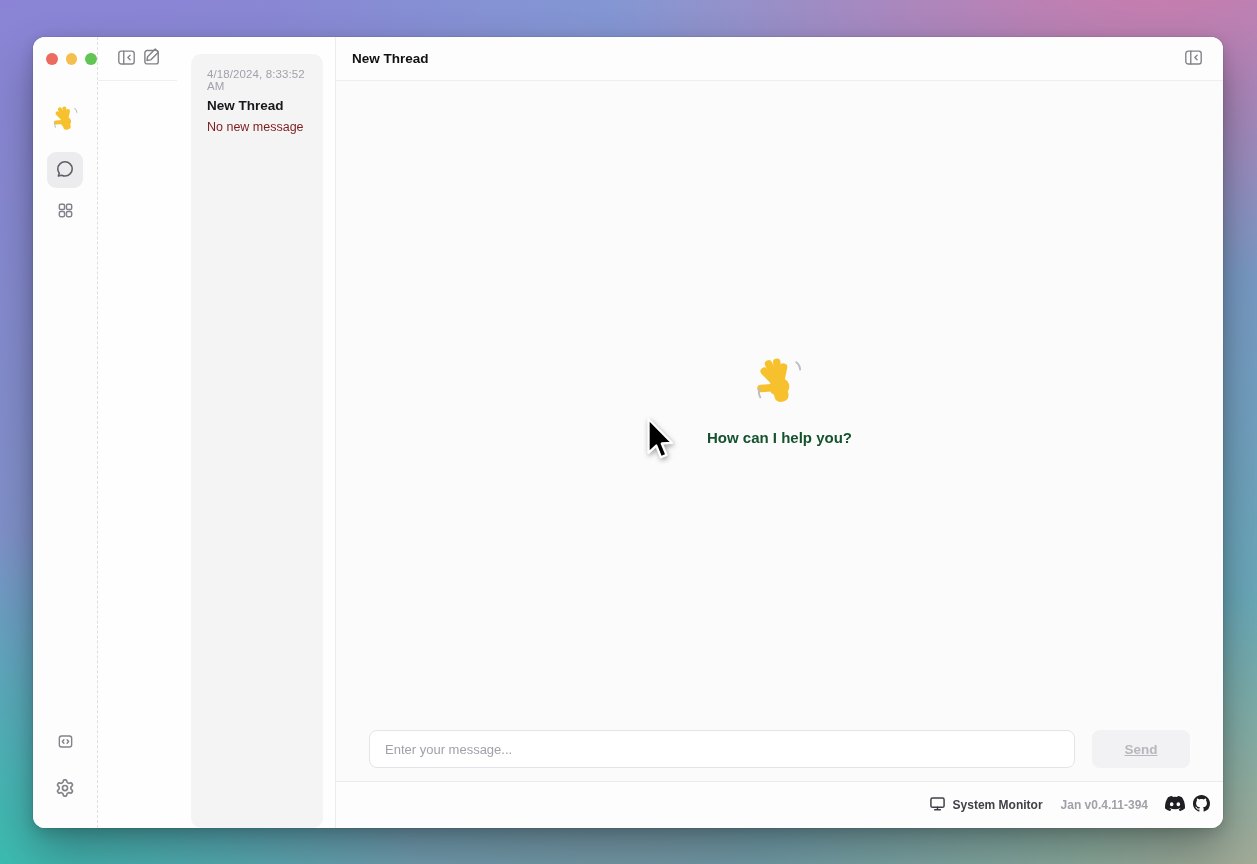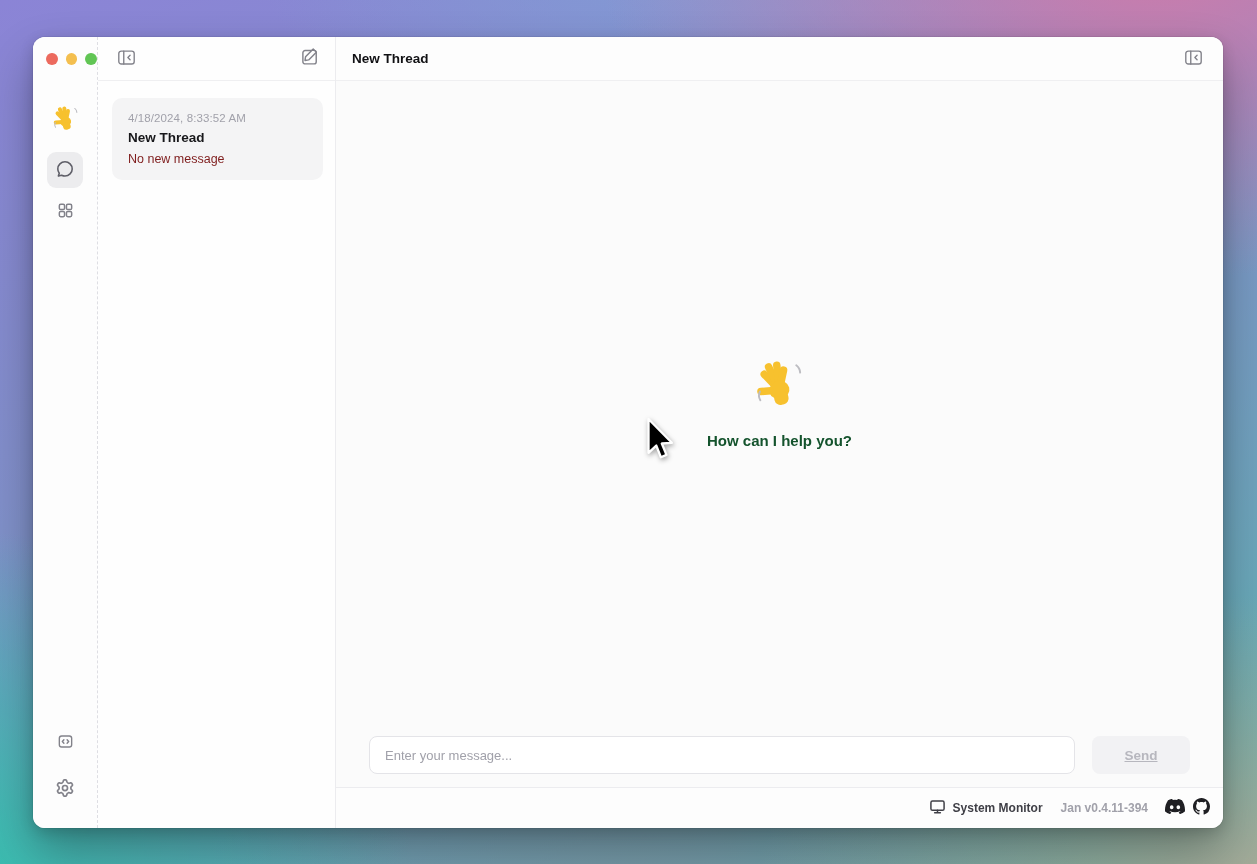--- a/index.html
+++ b/index.html
@@ -32,21 +32,21 @@
   .rail-btn { width:36px; height:36px; border:none; background:transparent; border-radius:9px;
               display:flex; align-items:center; justify-content:center; cursor:pointer; }
   .rail-btn.active { background:#ececee; }
   .rail-btn.chat { margin-top:15px; }
   .rail-btn.hub { margin-top:6px; }
   .rail-spacer { flex:1; }
   .rail-btn.api { margin-bottom:10px; }
   .rail-bottom-pad { height:21px; flex:none; }
 
   
-  .threads { width:238px; flex:none; display:flex; flex-direction:column;
+  .threads { width:238px; flex:none; display:flex; flex-direction:row;
              background:#fefefe; border-left:1px dashed #dedee3; }
   .threads-header { height:44px; flex:none; display:flex; align-items:center; justify-content:space-between;
                     padding:0 12px 0 16px; border-bottom:1px solid #efeff1; }
   .icon-btn { border:none; background:transparent; padding:3px; display:flex; align-items:center;
               justify-content:center; cursor:pointer; border-radius:6px; }
   .thread-card { margin:17px 12px 0 14px; background:#F4F4F5; border-radius:10px; padding:14px 16px;
                  cursor:pointer; }
   .thread-date { font-size:11.5px; color:#A1A1AA; letter-spacing:.1px; }
   .thread-title { font-size:13.5px; font-weight:700; color:#18181B; margin-top:6px; }
   .thread-preview { font-size:12.5px; color:#7f1d1d; margin-top:7px; }
@@ -62,21 +62,21 @@
 
   .composer { background:#fbfbfb; display:flex; align-items:center; padding:12px 33px 13px 33px; flex:none; }
   .msg-input { flex:1; height:38px; border:1px solid #e4e4e8; border-radius:8px; background:#fff;
                padding:4px 15px; font-size:13px; color:#18181B; outline:none;
                font-family:"Liberation Sans", sans-serif; }
   .msg-input::placeholder { color:#A1A1AA; }
   .send-btn { width:98px; height:38px; margin-left:17px; border:none; border-radius:8px; background:#f2f2f4;
               color:#b7b7be; font-size:13.5px; font-weight:700; cursor:default;
               font-family:"Liberation Sans", sans-serif;text-decoration:underline; }
 
-  .footer { height:41px; flex:none; border-top:1px solid #ececef; background:#fdfdfd;
+  .footer { height:47px; flex:none; border-top:1px solid #ececef; background:#fdfdfd;
             display:flex; align-items:center; justify-content:flex-end; padding:0 13px; }
   .sysmon { display:flex; align-items:center; gap:7px; border:none; background:transparent; cursor:pointer;
             font-family:"Liberation Sans", sans-serif; font-size:12px; font-weight:700; color:#3f3f46; }
   .version { margin-left:18px; font-size:12px; color:#A1A1AA;font-weight:bold; }
   .footer-link { border:none; background:transparent; display:flex; align-items:center; cursor:pointer; padding:0; }
   .footer-link.discord { margin-left:17px; }
   .footer-link.github { margin-left:8px; }
 
   .cursor { position:absolute; left:645px; top:417px; filter:drop-shadow(1.5px 2.5px 2.5px rgba(0,0,0,.35)); }
   .hidden-defs { position:absolute; width:0; height:0; overflow:hidden; }

